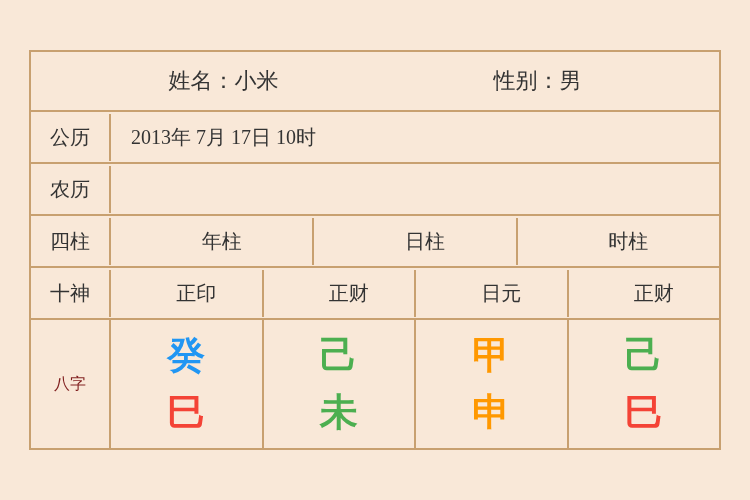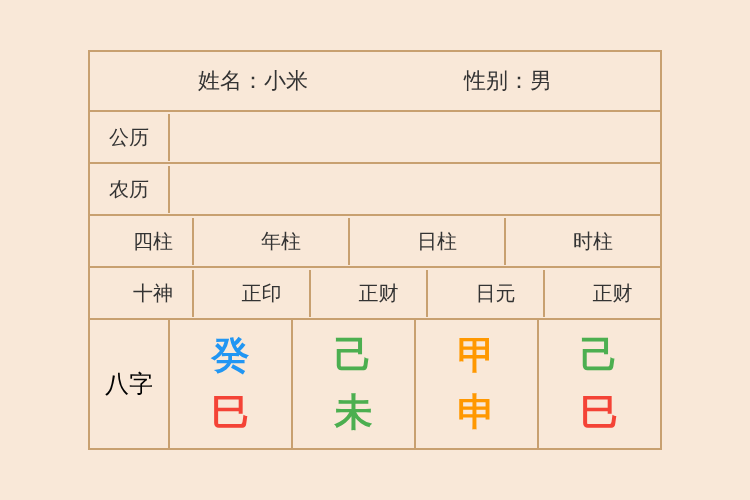--- a/index.html
+++ b/index.html
@@ -6,21 +6,21 @@
     body {
       width: 750px;
       height: 500px;
       background: #f9e8d8;
       font-family: "SimSun", "STSong", serif;
       display: flex;
       align-items: center;
       justify-content: center;
     }
     .container {
-      width: 574px;
+      width: 692px;
       background: #f9e8d8;
       border: 2px solid #c8a070;
     }
     .header-row {
       display: flex;
       justify-content: space-around;
       align-items: center;
       padding: 14px 30px;
       font-size: 22px;
       color: #333;
@@ -62,21 +62,20 @@
       width: 80px;
       min-width: 80px;
       text-align: center;
       font-size: 20px;
       color: #333;
       border-right: 2px solid #c8a070;
       padding: 10px 0;
       display: flex;
       align-items: center;
       justify-content: center;
-      margin-left: 24px;
     }
     .pillar-cells {
       flex: 1;
       display: flex;
     }
     .pillar-cell {
       flex: 1;
       text-align: center;
       font-size: 20px;
       color: #333;
@@ -92,22 +91,22 @@
     }
     .bazhi-row {
       display: flex;
       min-height: 110px;
       align-items: stretch;
     }
     .bazhi-label-cell {
       width: 80px;
       min-width: 80px;
       text-align: center;
-      font-size: 24px;
-      color: #000000;
+      font-size: 16px;
+      color: #7f1d1d;
       border-right: 2px solid #c8a070;
       display: flex;
       align-items: center;
       justify-content: center;
     }
     .bazhi-cells {
       flex: 1;
       display: flex;
     }
     .bazhi-cell {
@@ -134,20 +133,21 @@
 
 <div class="container">
 
   <div class="header-row">
     <span>姓名：小米</span>
     <span>性别：男</span>
   </div>
 
   <div class="info-row">
     <div class="label-cell">公历</div>
+    <div class="content-cell">2013年 7月 17日 10时</div>
   </div>
 
   <div class="info-row">
     <div class="label-cell">农历</div>
   </div>
 
   <div class="four-pillar-row">
     <div class="pillar-label-cell">四柱</div>
     <div class="pillar-cells">
       <div class="pillar-cell">年柱</div>

